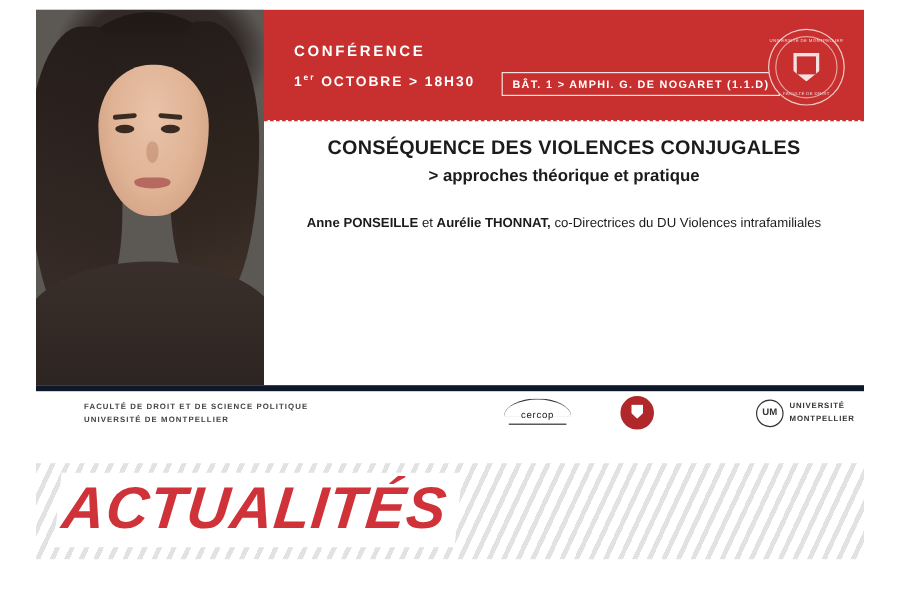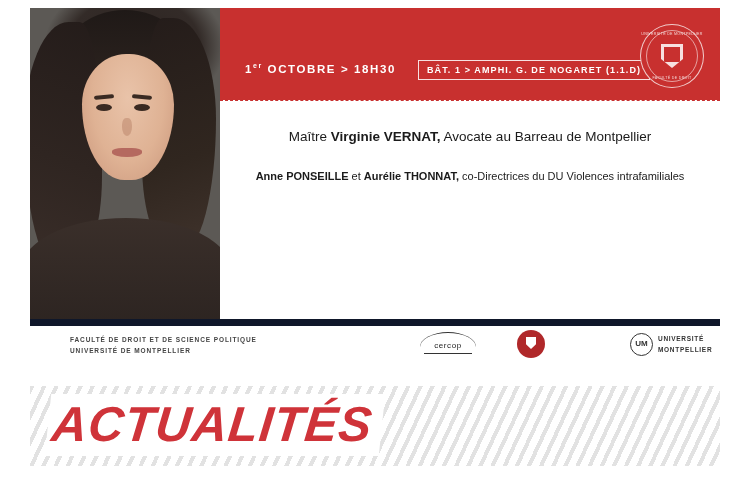--- a/index.html
+++ b/index.html
@@ -253,21 +253,21 @@
     font-size: 11px;
     line-height: 1.4;
   }
   .organisers b { font-weight: bold; }
 
   
   .poster-footer {
     position: absolute;
     left: 0; bottom: 0;
     width: 690px; height: 37px;
-    border-top: 7px solid #0f172a;
+    border-top: 5px solid #0f172a;
     background: #ffffff;
   }
   .faculty {
     position: absolute;
     left: 40px; top: 8px;
     font-size: 6.5px;
     font-weight: bold;
     letter-spacing: 0.9px;
     line-height: 1.7;
     color: #444;
@@ -397,44 +397,44 @@
     <div class="neck"></div>
     <div class="brow l"></div>
     <div class="brow r"></div>
     <div class="eye l"></div>
     <div class="eye r"></div>
     <div class="nose"></div>
     <div class="mouth"></div>
   </div>
 
   <div class="band">
+    <div class="kicker">CONFÉRENCE</div>
     <div class="date">
       <span>1</span><sup>er</sup><span> OCTOBRE &gt; 18H30</span>
     </div>
     <div class="venue">BÂT. 1 &gt; AMPHI. G. DE NOGARET (1.1.D)</div>
 
     <div class="seal">
       <div class="inner"></div>
       <div class="ring-text">
         <span class="t">UNIVERSITÉ DE MONTPELLIER</span>
         <span class="b">FACULTÉ DE DROIT</span>
       </div>
       <div class="crest"></div>
     </div>
     <div class="band-fade"></div>
   </div>
 
   <div class="dashed"></div>
 
   <div class="textblock">
-
-    <div class="speaker">
-      <span>Maître </span><b>Virginie VERNAT,</b><span> Avocate au Barreau de Montpellier</span>
-    </div>
-
+    <div class="title-2">CONSÉQUENCE DES VIOLENCES CONJUGALES</div>
+
+
+    <div class="sub-2">&gt; approches théorique et pratique</div>
 
     <div class="organisers">
       <b>Anne PONSEILLE</b><span> et </span><b>Aurélie THONNAT,</b><span> co-Directrices du DU Violences intrafamiliales</span>
     </div>
   </div>
 
   <div class="poster-footer">
     <div class="faculty">
       <div>FACULTÉ DE DROIT ET DE SCIENCE POLITIQUE</div>
       <div>UNIVERSITÉ DE MONTPELLIER</div>

